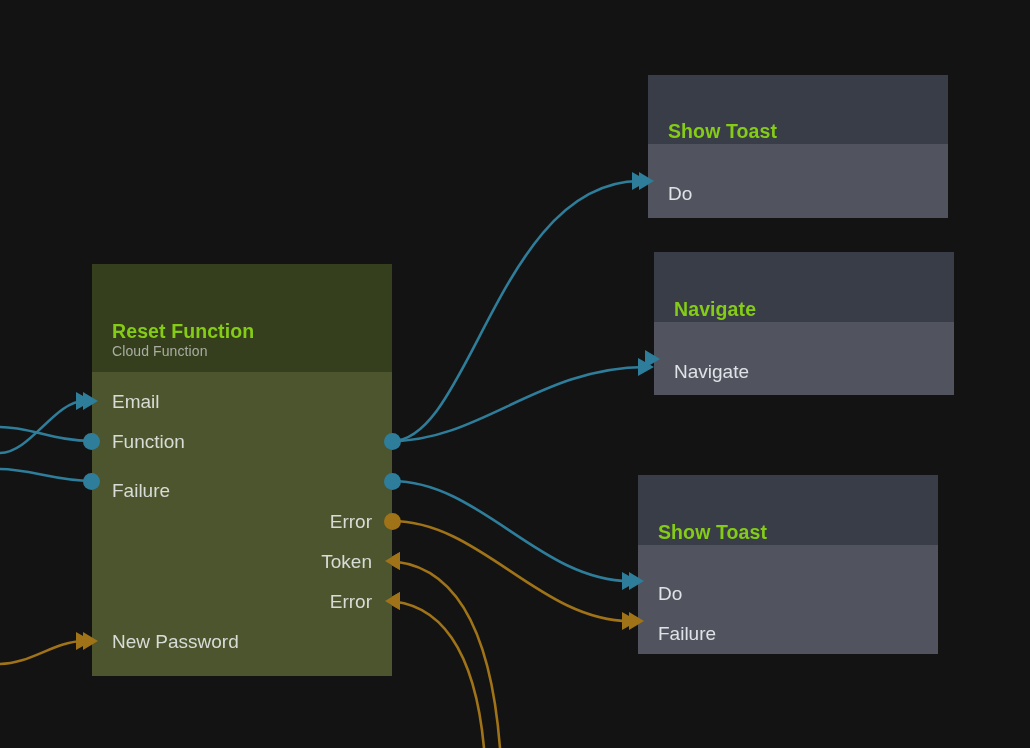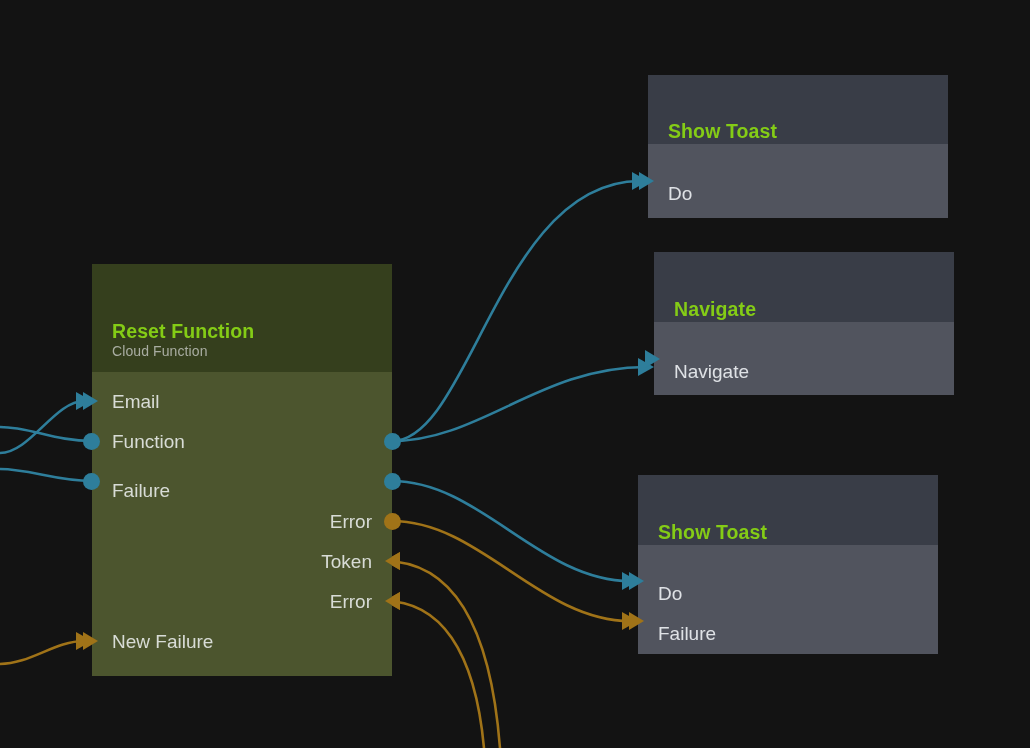--- a/index.html
+++ b/index.html
@@ -137,21 +137,21 @@
           <div class="port-arrow right" style="color: rgb(46, 126, 155); left: -9px; top: 20px;"></div>
           <div class="port-row in" style="left: 20px; top: 58px;">
             <span class="port-label">Function</span>
           </div>
           <div class="port-dot" style="left: -9px; top: 61px; background: rgb(46, 126, 155);"></div>
           <div class="port-row in" style="left: 20px; top: 98px; margin-top: 9px;">
             <span class="port-label">Failure</span>
           </div>
           <div class="port-dot" style="left: -9px; top: 101px; background: rgb(46, 126, 155);"></div>
           <div class="port-row in" style="left: 20px; top: 258px;">
-            <span class="port-label">New Failure</span>
+            <span class="port-label">New Password</span>
           </div>
           <div class="port-arrow right" style="color: rgb(160, 115, 24); left: -9px; top: 260px;"></div>
           <div class="port-row out" style="right: 20px; top: 58px;">
             <span class="port-label"></span>
           </div>
           <div class="port-dot" style="left: 292px; top: 61px; background: rgb(46, 126, 155);"></div>
           <div class="port-row out" style="right: 20px; top: 98px;">
             <span class="port-label"></span>
           </div>
           <div class="port-dot" style="left: 292px; top: 101px; background: rgb(46, 126, 155);"></div>

